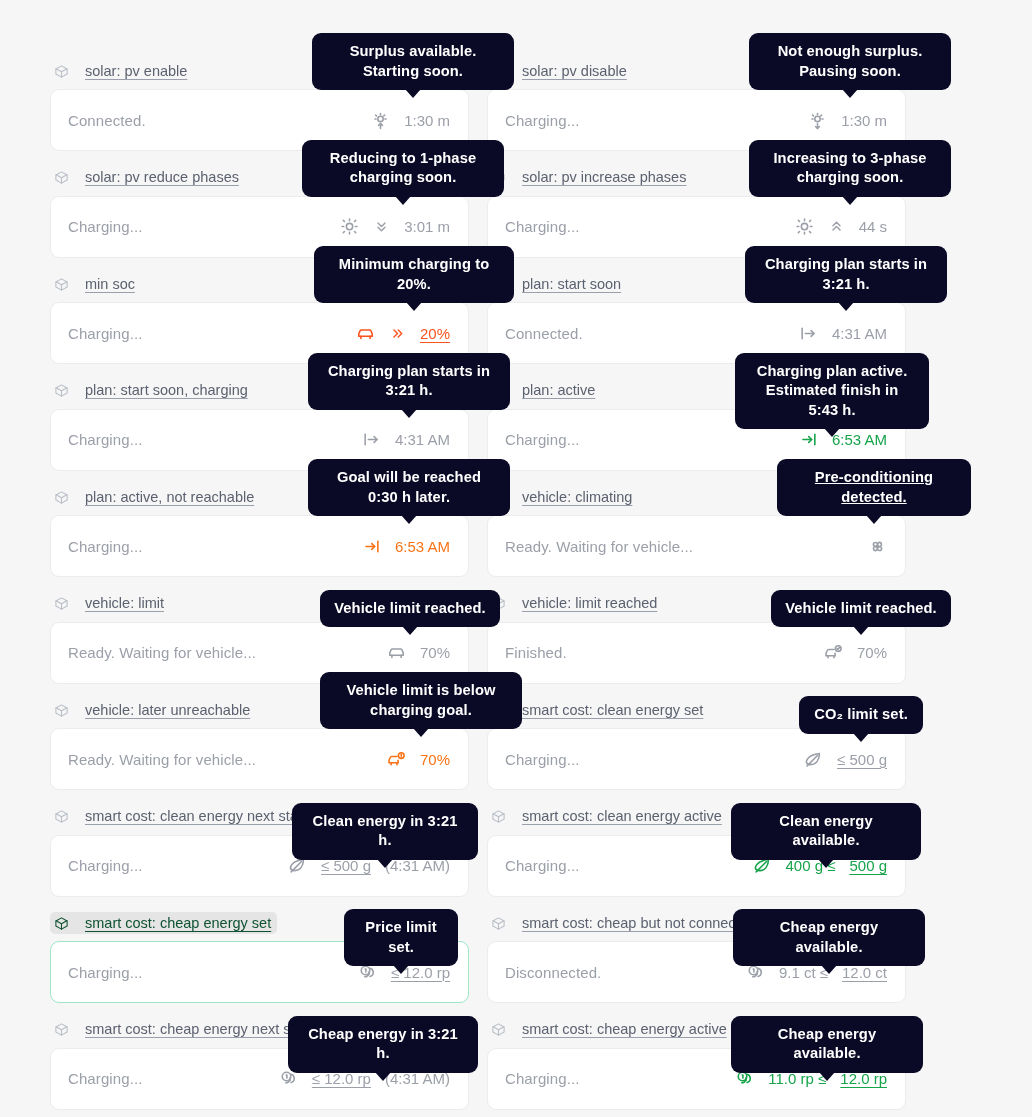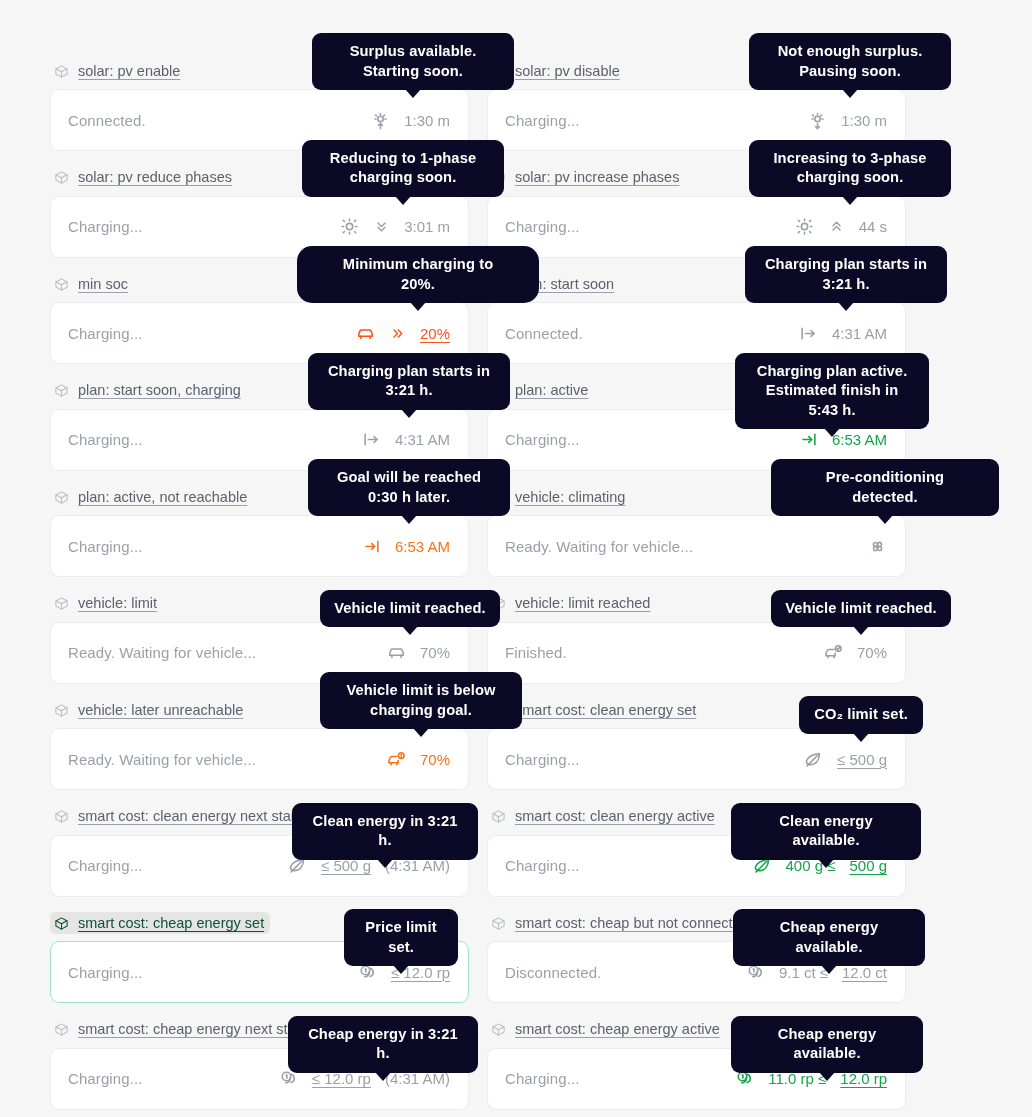--- a/index.html
+++ b/index.html
@@ -27,21 +27,21 @@
     display: flex;
     gap: 18px;
     margin-bottom: 15.5px;
   }
   .cell { width: 419px; position: relative; }
 
   
   .cell-label {
     display: inline-flex;
     align-items: center;
-    gap: 9px;
+    gap: 16px;
     height: 22px;
     padding: 2px 6px 2px 4px;
     margin-bottom: 7px;
     border-radius: 5px;
     font-size: 14.5px;
     color: #5b616e;
     line-height: 1;
     white-space: nowrap;
   }
   .cell-label .lbl-text {
@@ -258,21 +258,21 @@
                 </svg>
               </span>
               <span class="ico">
                 <svg width="17" height="17" viewBox="0 0 24 24" fill="none" stroke="currentColor" stroke-width="2" stroke-linecap="round" stroke-linejoin="round">
                   <path d="m7 7 5 5-5 5"></path>
                   <path d="m13 7 5 5-5 5"></path>
                 </svg>
               </span>
               <span class="u">20%</span>
             </div>
-          </div><div class="tip" style="width: 242px; left: 247px; top: -27px; border-radius: 15px;"><span>Minimum charging to<br>20%.</span></div></div>
+          </div><div class="tip" style="width: 200px; left: 264px; top: -27px;"><span>Minimum charging to<br>20%.</span></div></div>
         <div class="cell"><div class="cell-label">
             <span>
               <svg class="cube" viewBox="0 0 24 24" fill="none" stroke="#b9bec7" stroke-width="1.7" stroke-linecap="round" stroke-linejoin="round">
                 <path d="M21 16V8l-9-5-9 5v8l9 5 9-5z"></path>
                 <path d="M3.3 7.5 12 12.5l8.7-5"></path>
                 <path d="M12 12.5V21"></path>
               </svg>
             </span>
             <span class="lbl-text">plan: start soon</span>
           </div><div class="card">
@@ -373,21 +373,21 @@
               <span class="ico">
                 <svg width="19" height="19" viewBox="0 0 24 24" fill="none" stroke="currentColor" stroke-width="2" stroke-linecap="round" stroke-linejoin="round">
                   <path d="M12 12c0-3 .6-5.2 2.4-5.2 1.5 0 2.6 1.3 2.6 3 0 2.3-2.4 2.2-5 2.2"></path>
                   <path d="M12 12c3 0 5.2.6 5.2 2.4 0 1.5-1.3 2.6-3 2.6-2.3 0-2.2-2.4-2.2-5"></path>
                   <path d="M12 12c0 3-.6 5.2-2.4 5.2-1.5 0-2.6-1.3-2.6-3 0-2.3 2.4-2.2 5-2.2"></path>
                   <path d="M12 12c-3 0-5.2-.6-5.2-2.4 0-1.5 1.3-2.6 3-2.6 2.3 0 2.2 2.4 2.2 5"></path>
                   <circle cx="12" cy="12" r="1"></circle>
                 </svg>
               </span>
             </div>
-          </div><div class="tip" style="width: 228px; left: 284px; top: -27px;"><span>Pre-conditioning<br>detected.</span></div></div>
+          </div><div class="tip" style="width: 194px; left: 290px; top: -27px; text-decoration: underline;"><span>Pre-conditioning<br>detected.</span></div></div>
       </div>
       <div class="row">
         <div class="cell"><div class="cell-label">
             <span>
               <svg class="cube" viewBox="0 0 24 24" fill="none" stroke="#b9bec7" stroke-width="1.7" stroke-linecap="round" stroke-linejoin="round">
                 <path d="M21 16V8l-9-5-9 5v8l9 5 9-5z"></path>
                 <path d="M3.3 7.5 12 12.5l8.7-5"></path>
                 <path d="M12 12.5V21"></path>
               </svg>
             </span>

